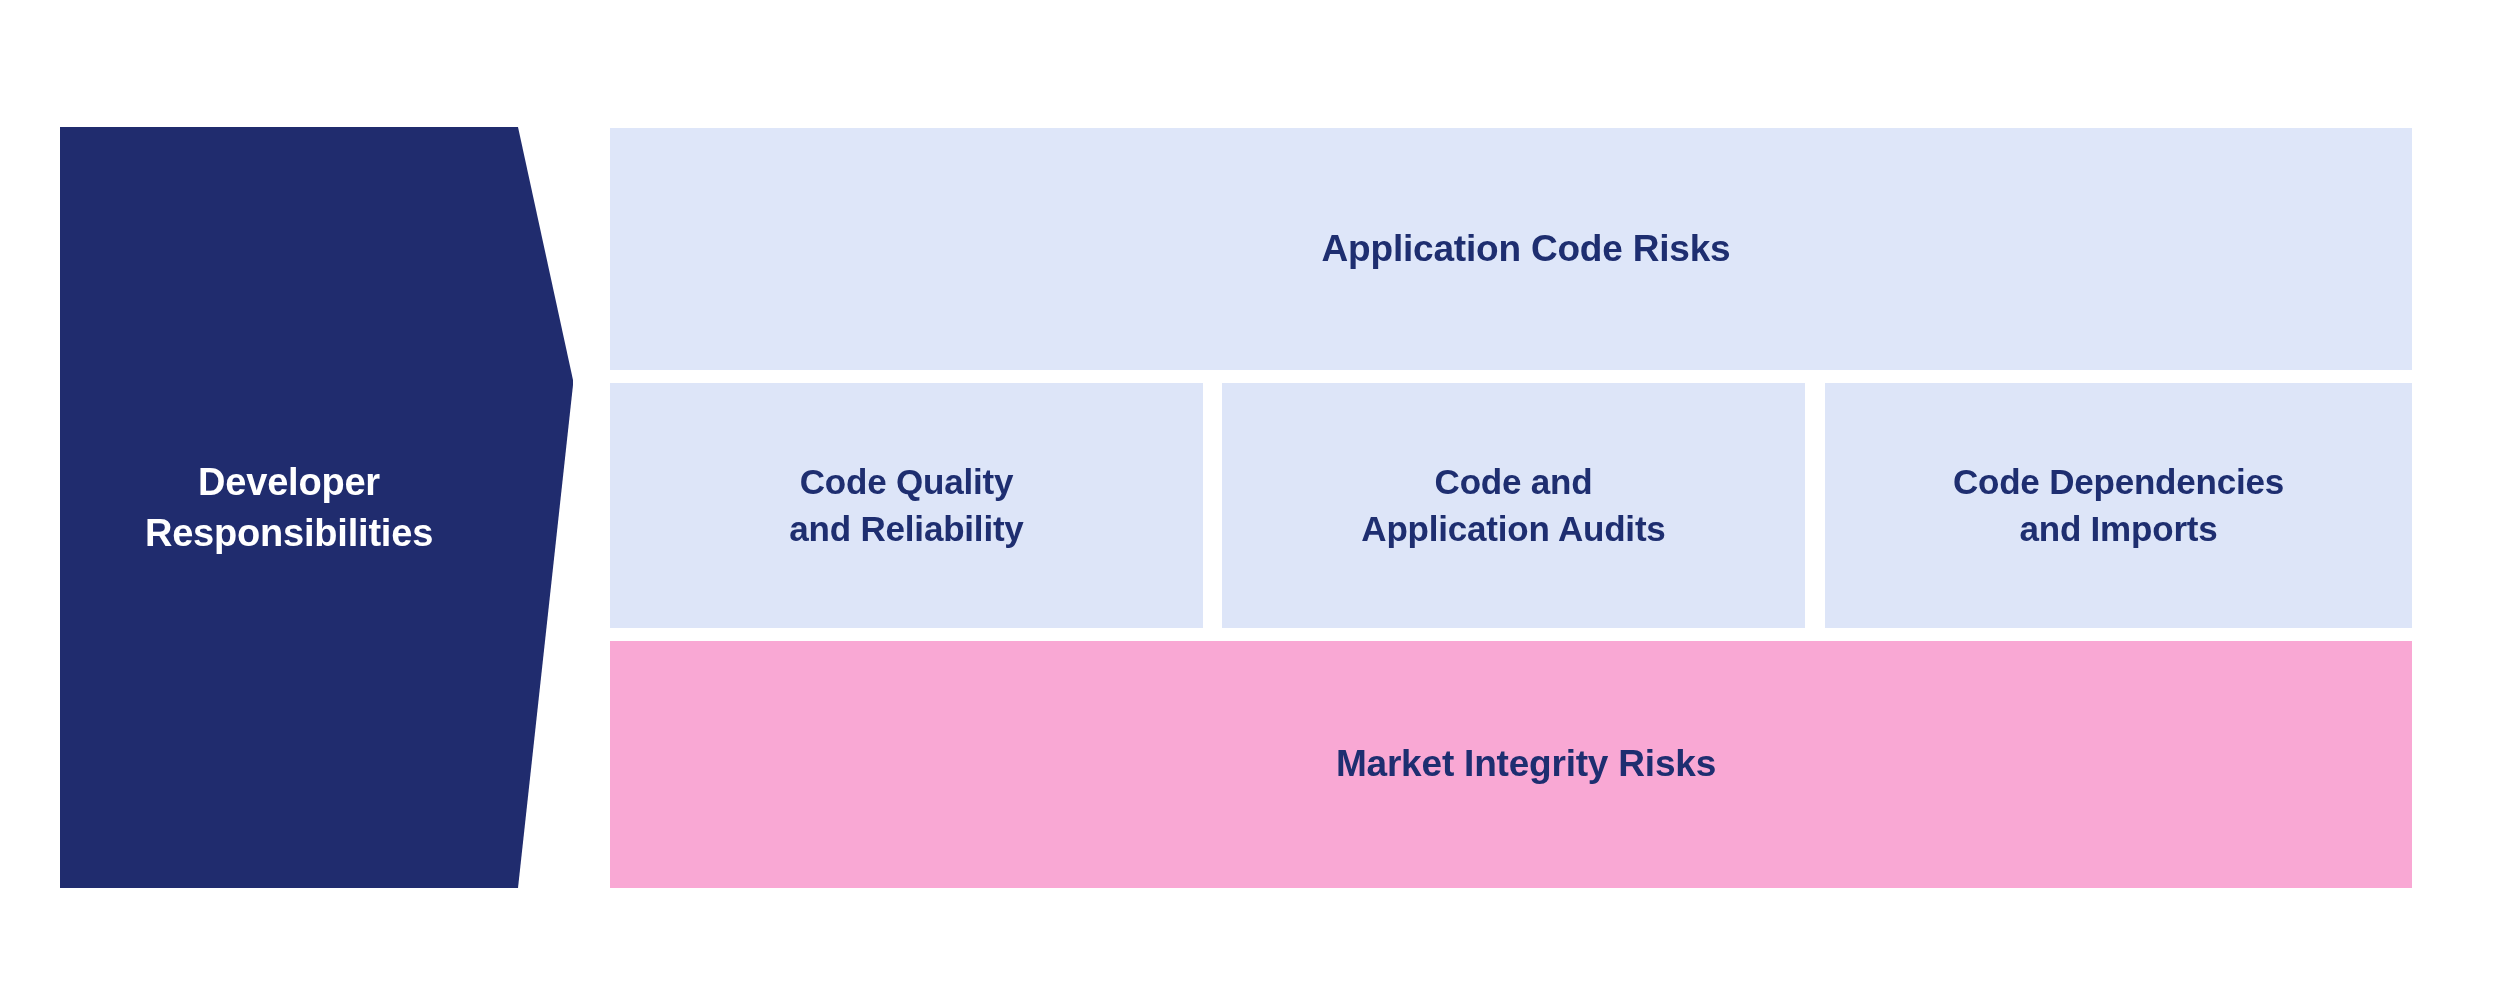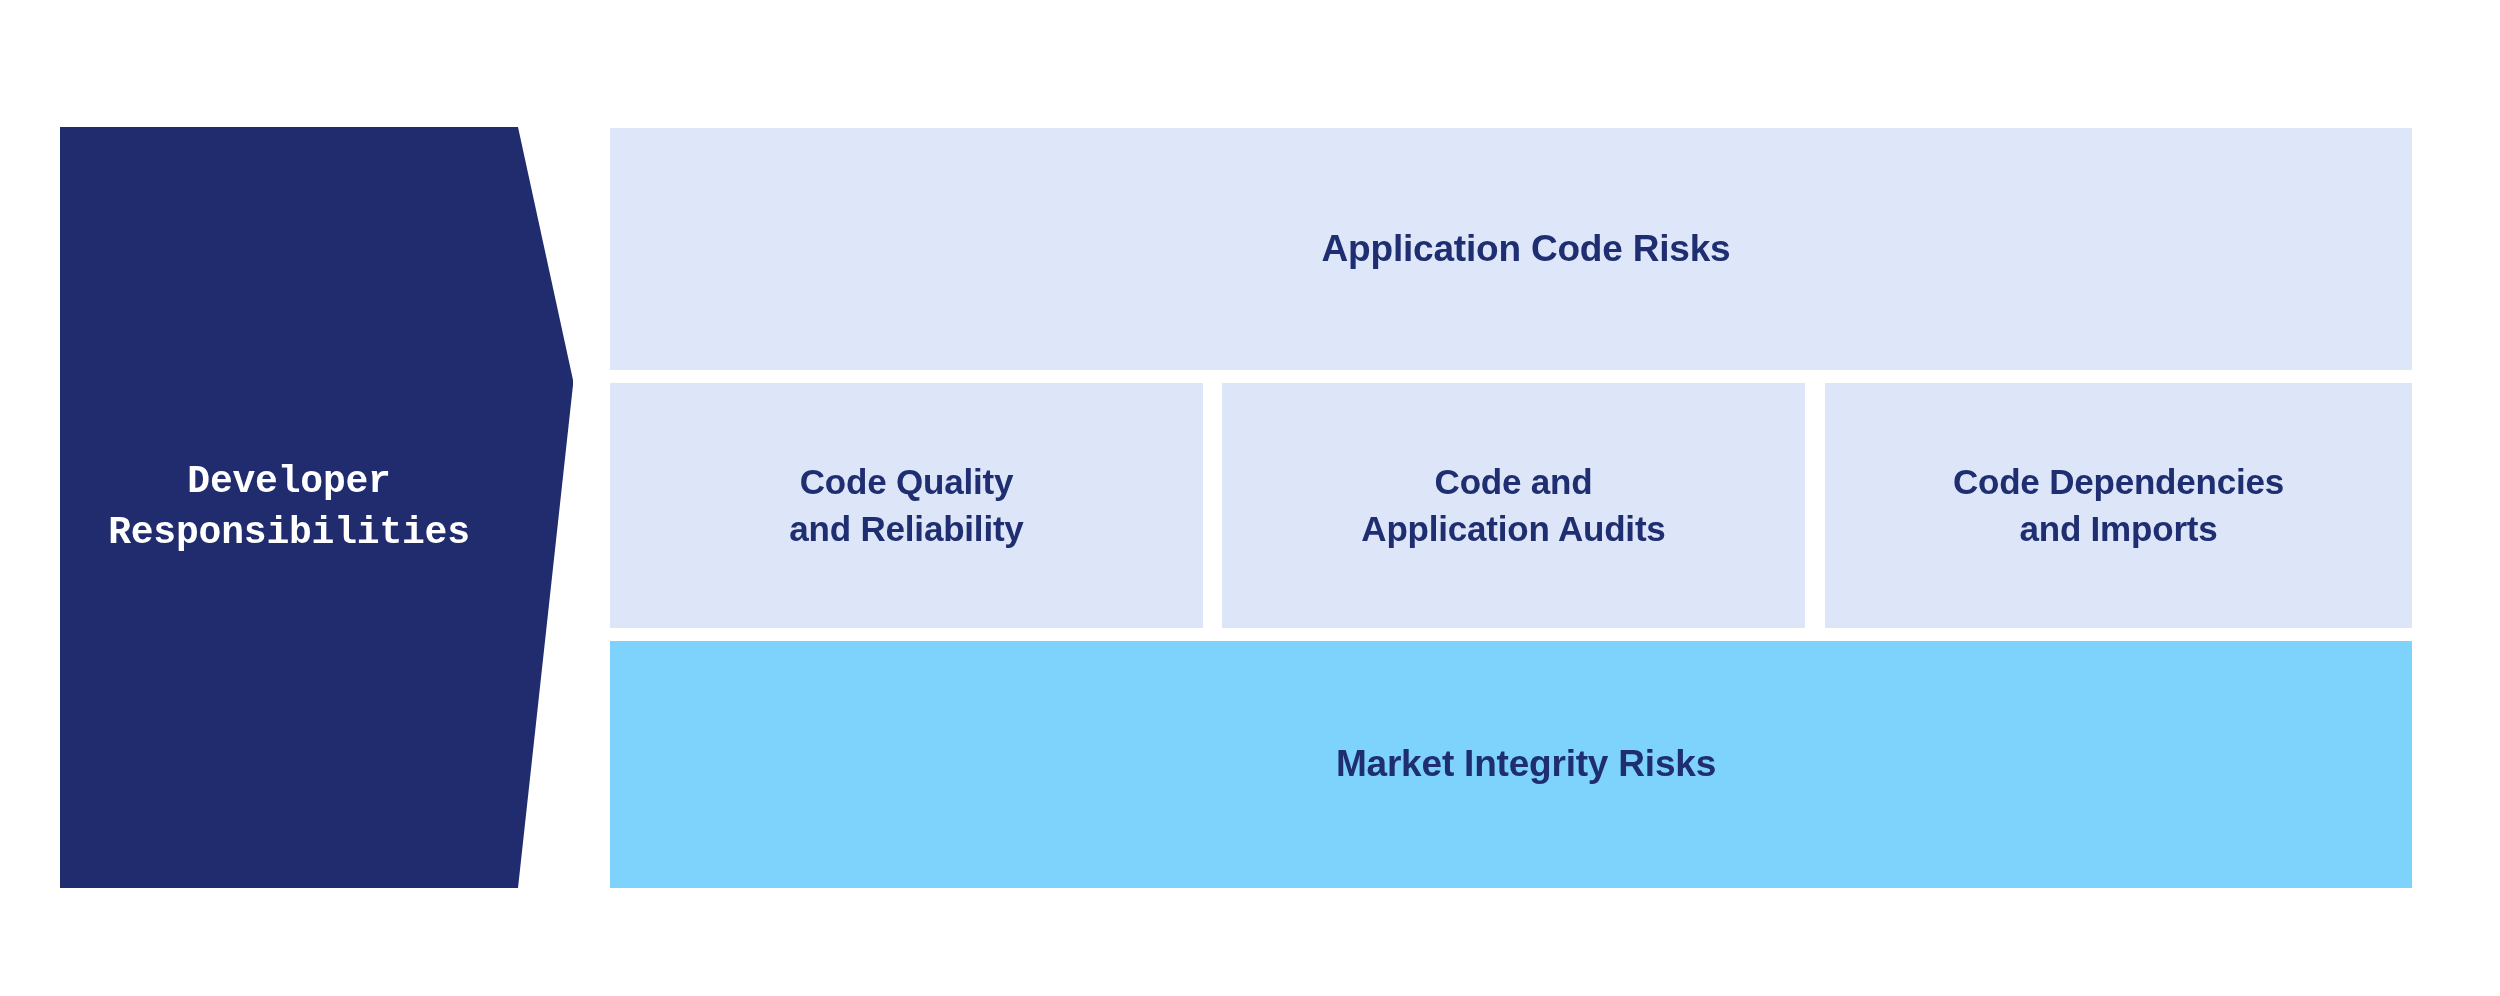--- a/index.html
+++ b/index.html
@@ -44,21 +44,20 @@
     display: flex;
     align-items: center;
     justify-content: center;
     text-align: center;
     color: #ffffff;
     font-size: 38px;
     font-weight: bold;
     line-height: 1.32;
     letter-spacing: -0.2px;
     pointer-events: none;
-    font-family: Liberation Mono, monospace;
   }
 
   
   .right-stack {
     position: absolute;
     left: 610px;
     top: 128px;
     width: 1802px;   
     height: 760px;   
   }
@@ -83,21 +82,21 @@
   .band-middle {
     top: 255px;             
     height: 245px;          
     background: transparent;
     display: block;
   }
 
   .band-bottom {
     top: 513px;             
     height: 247px;          
-    background: #7dd3fc;
+    background: #f9a8d4;
   }
 
   .mid-cell {
     position: absolute;
     top: 0;
     height: 100%;
     background: #DDE5F8;
     display: flex;
     align-items: center;
     justify-content: center;

